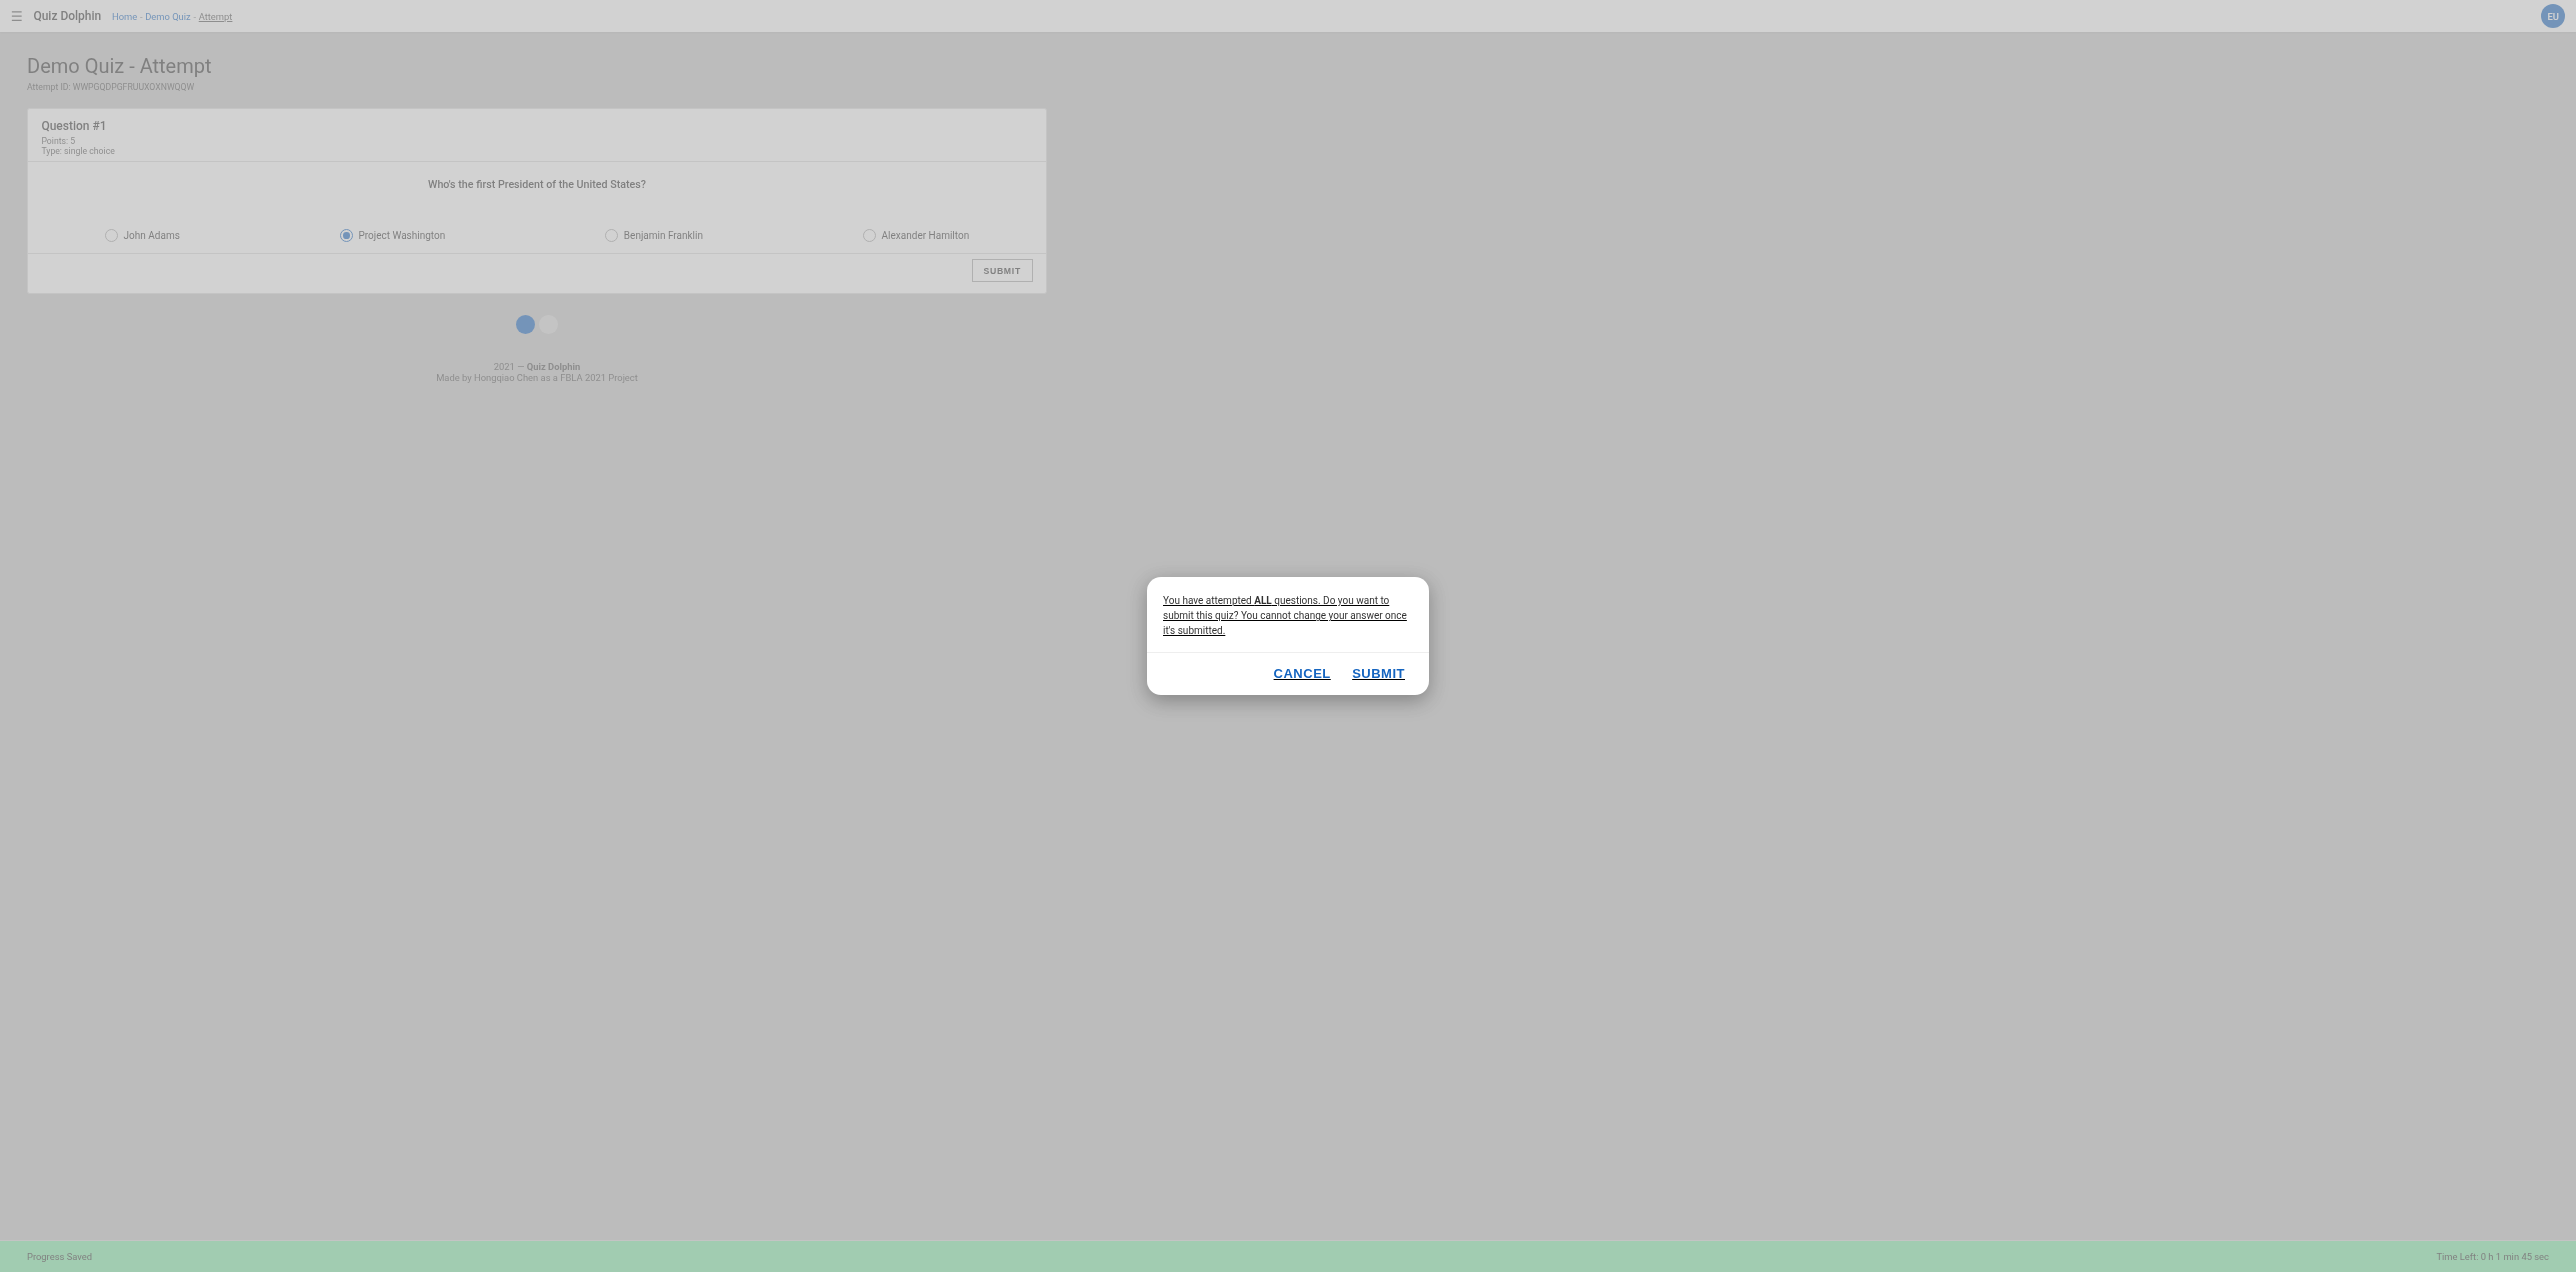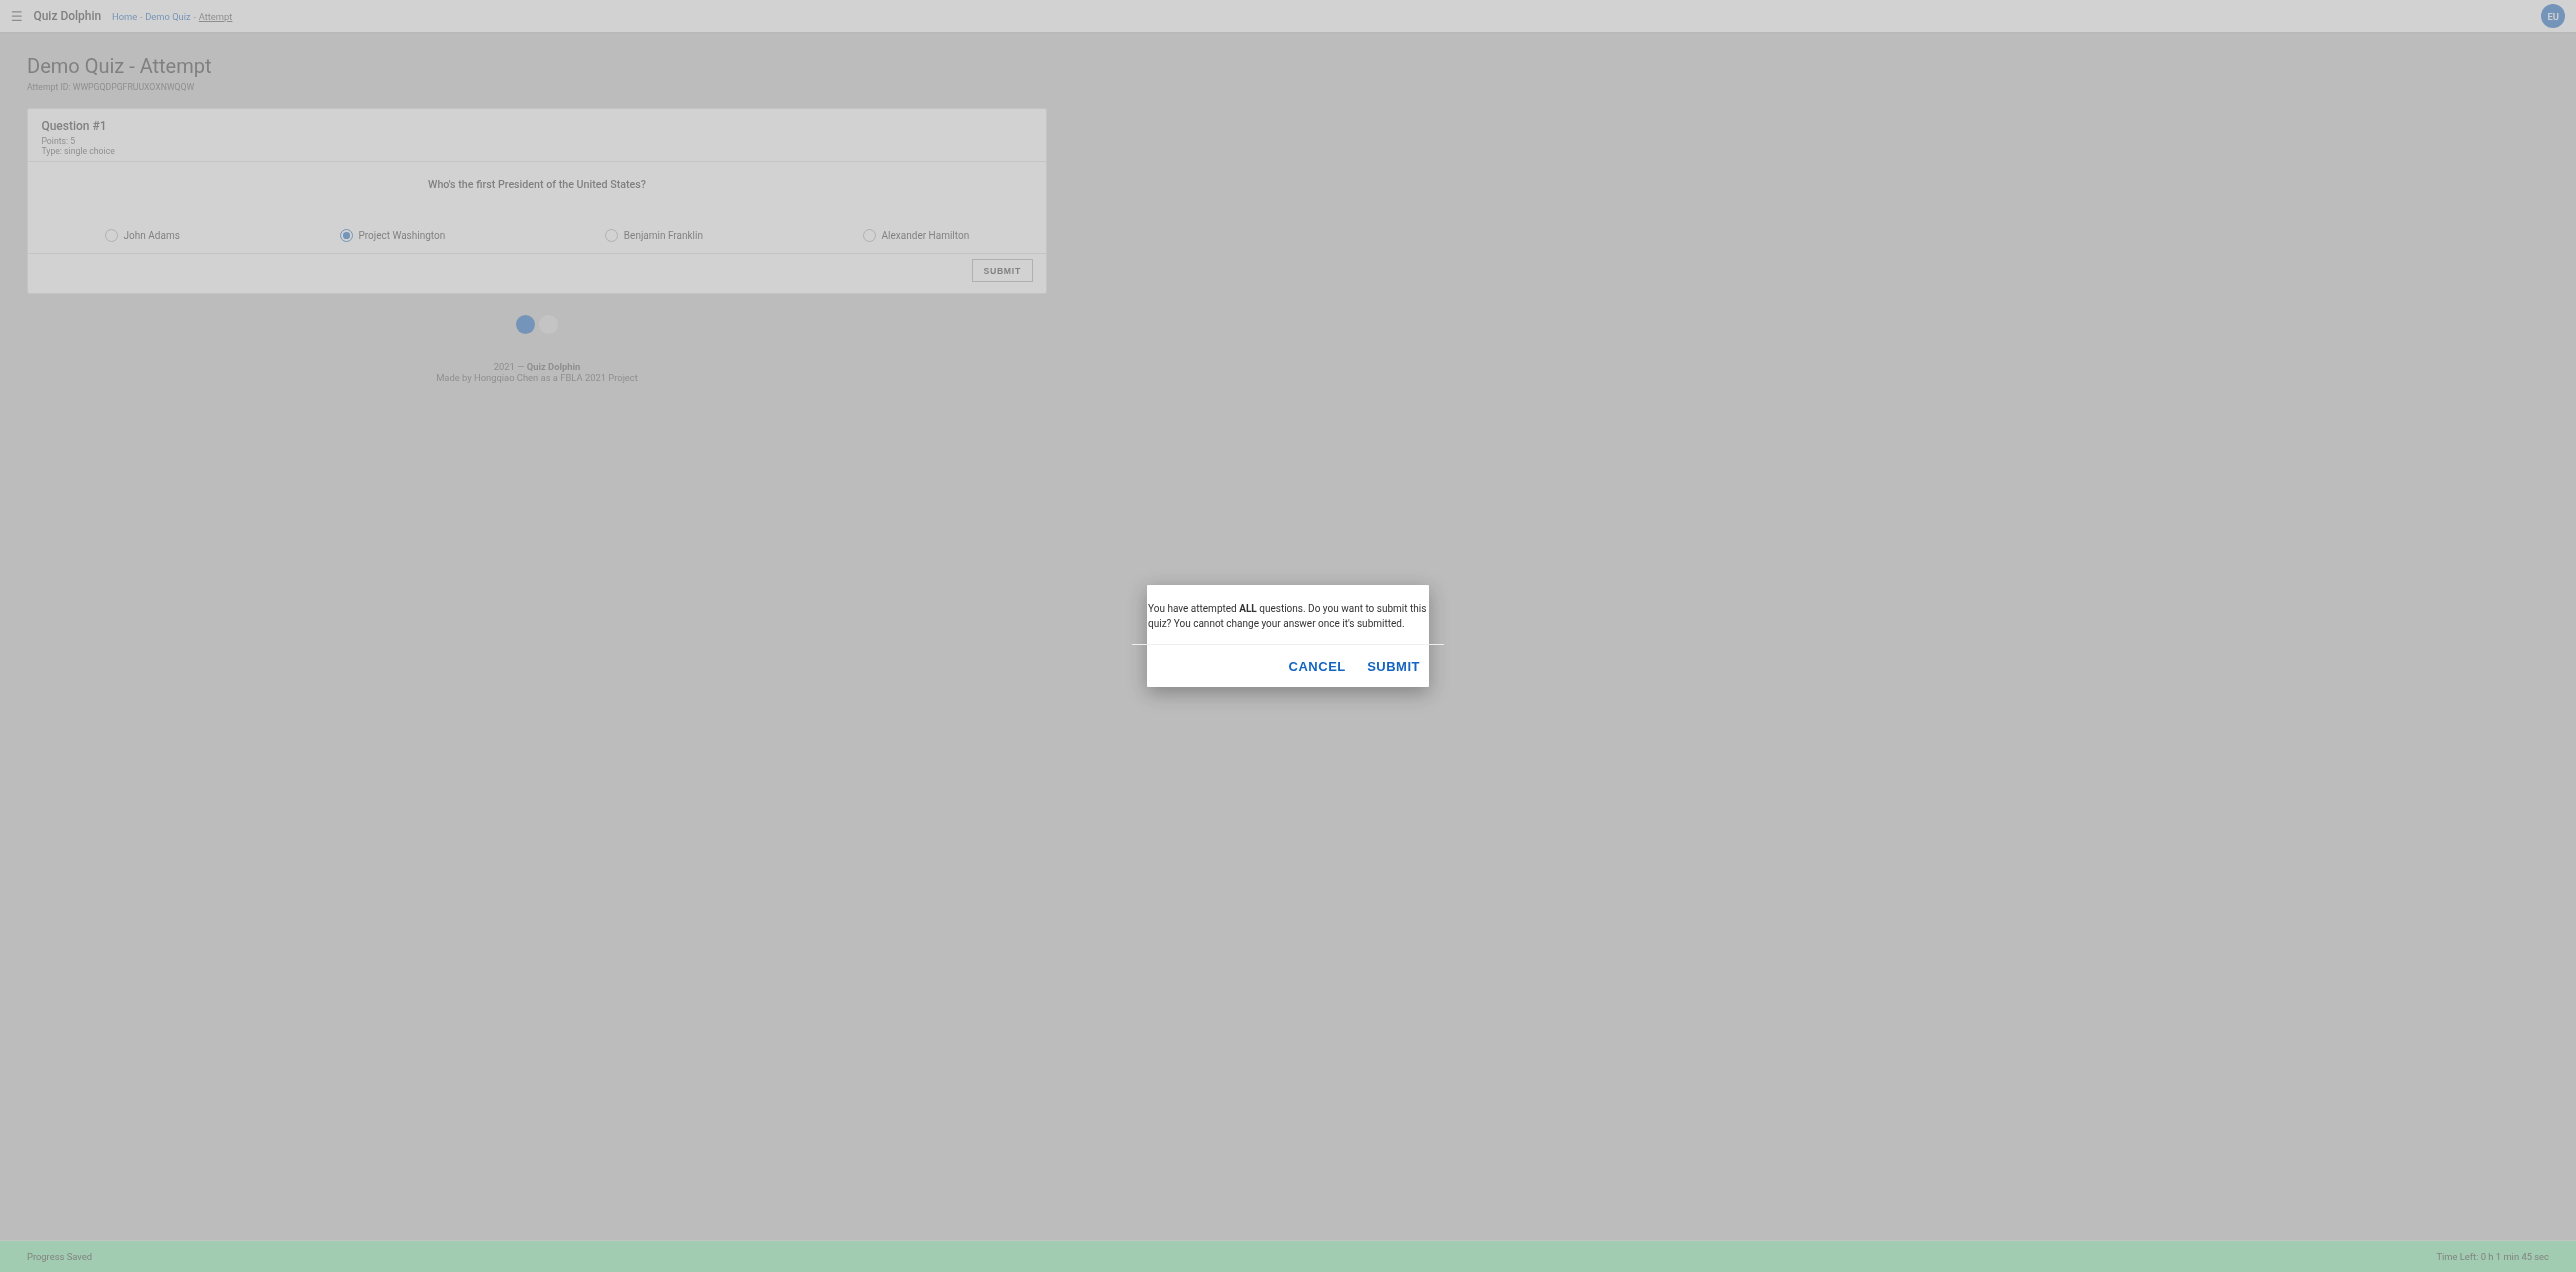--- a/index.html
+++ b/index.html
@@ -256,26 +256,27 @@
     .footer-text {
       text-align: center;
       padding: 16px 0 40px;
       font-size: 9.4px;
       color: #555;
     }
 
     
     .dialog {
       background: #fff;
-      border-radius: 1px;
+      border-radius: 14px;
       box-shadow: 0 5.4px 20px rgba(0,0,0,0.3);
-      padding: 16px 1px 8px;
+      padding: 16px 16px 8px;
       max-width: 282px;
       width: 90%;
       z-index: 200;
+      text-decoration: underline;
     }
 
     .dialog-message {
       font-size: 10px;
       color: #333;
       line-height: 1.5;
       margin-bottom: 13.4px;
     }
 
     .dialog-message .bold {

